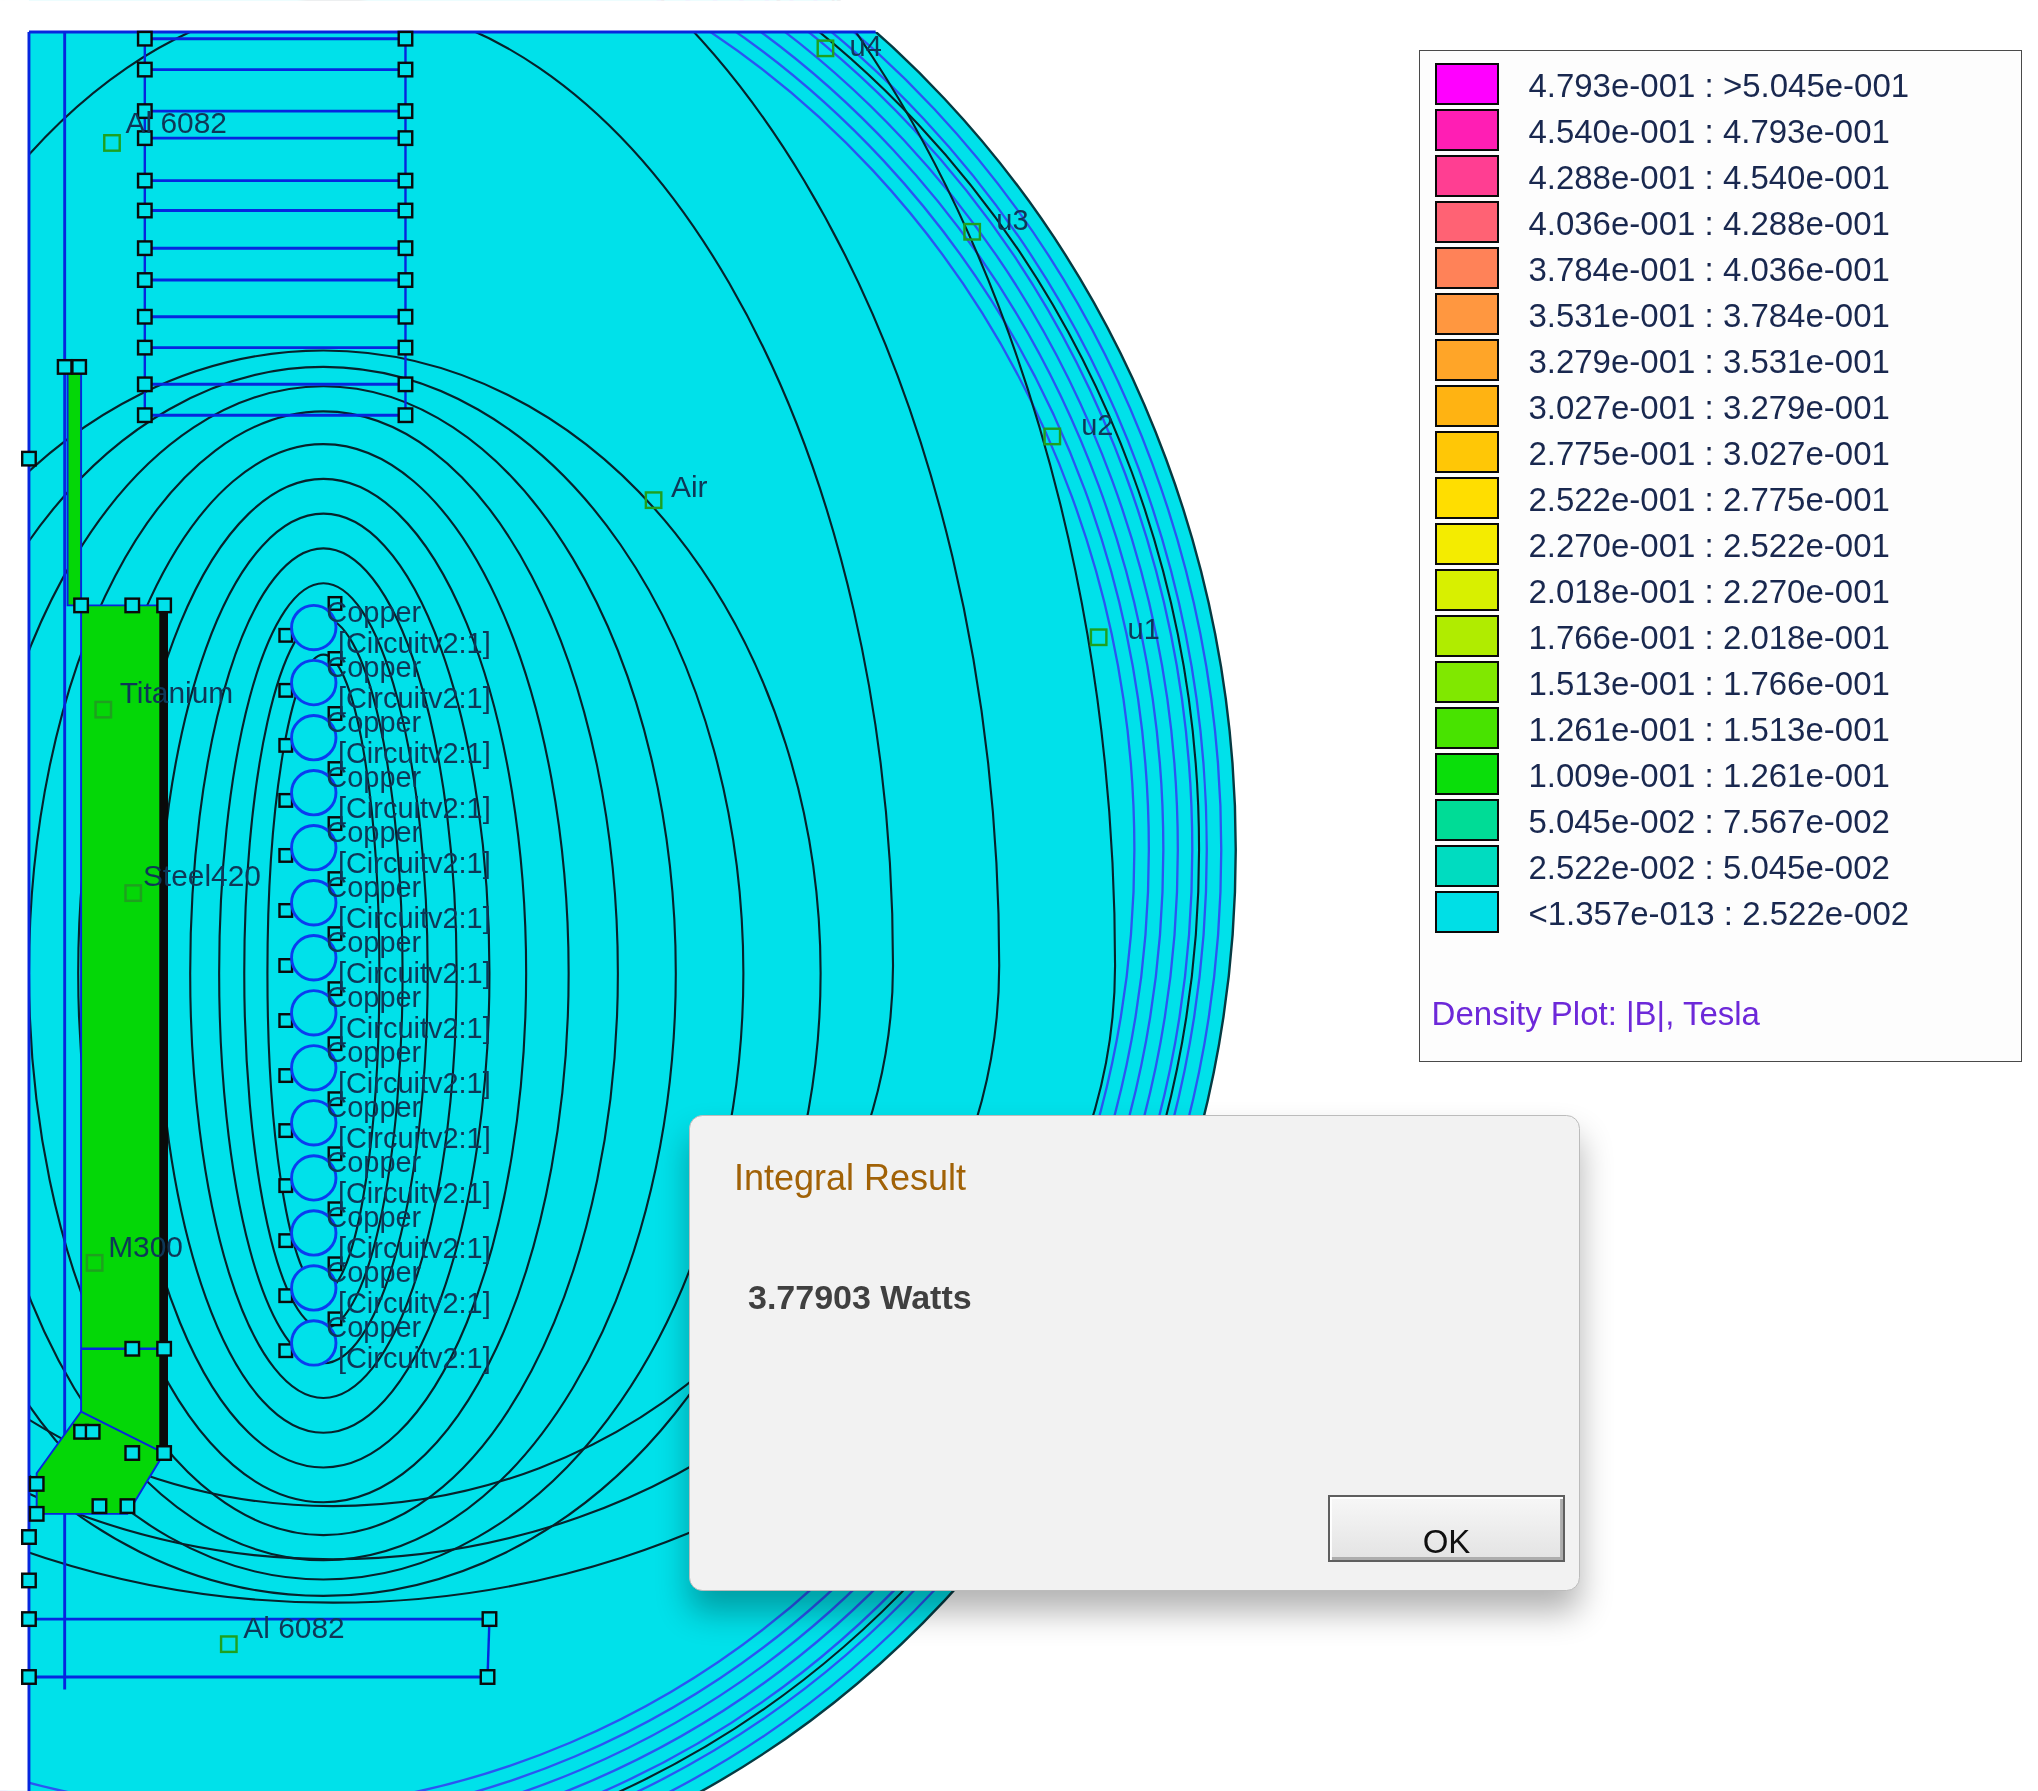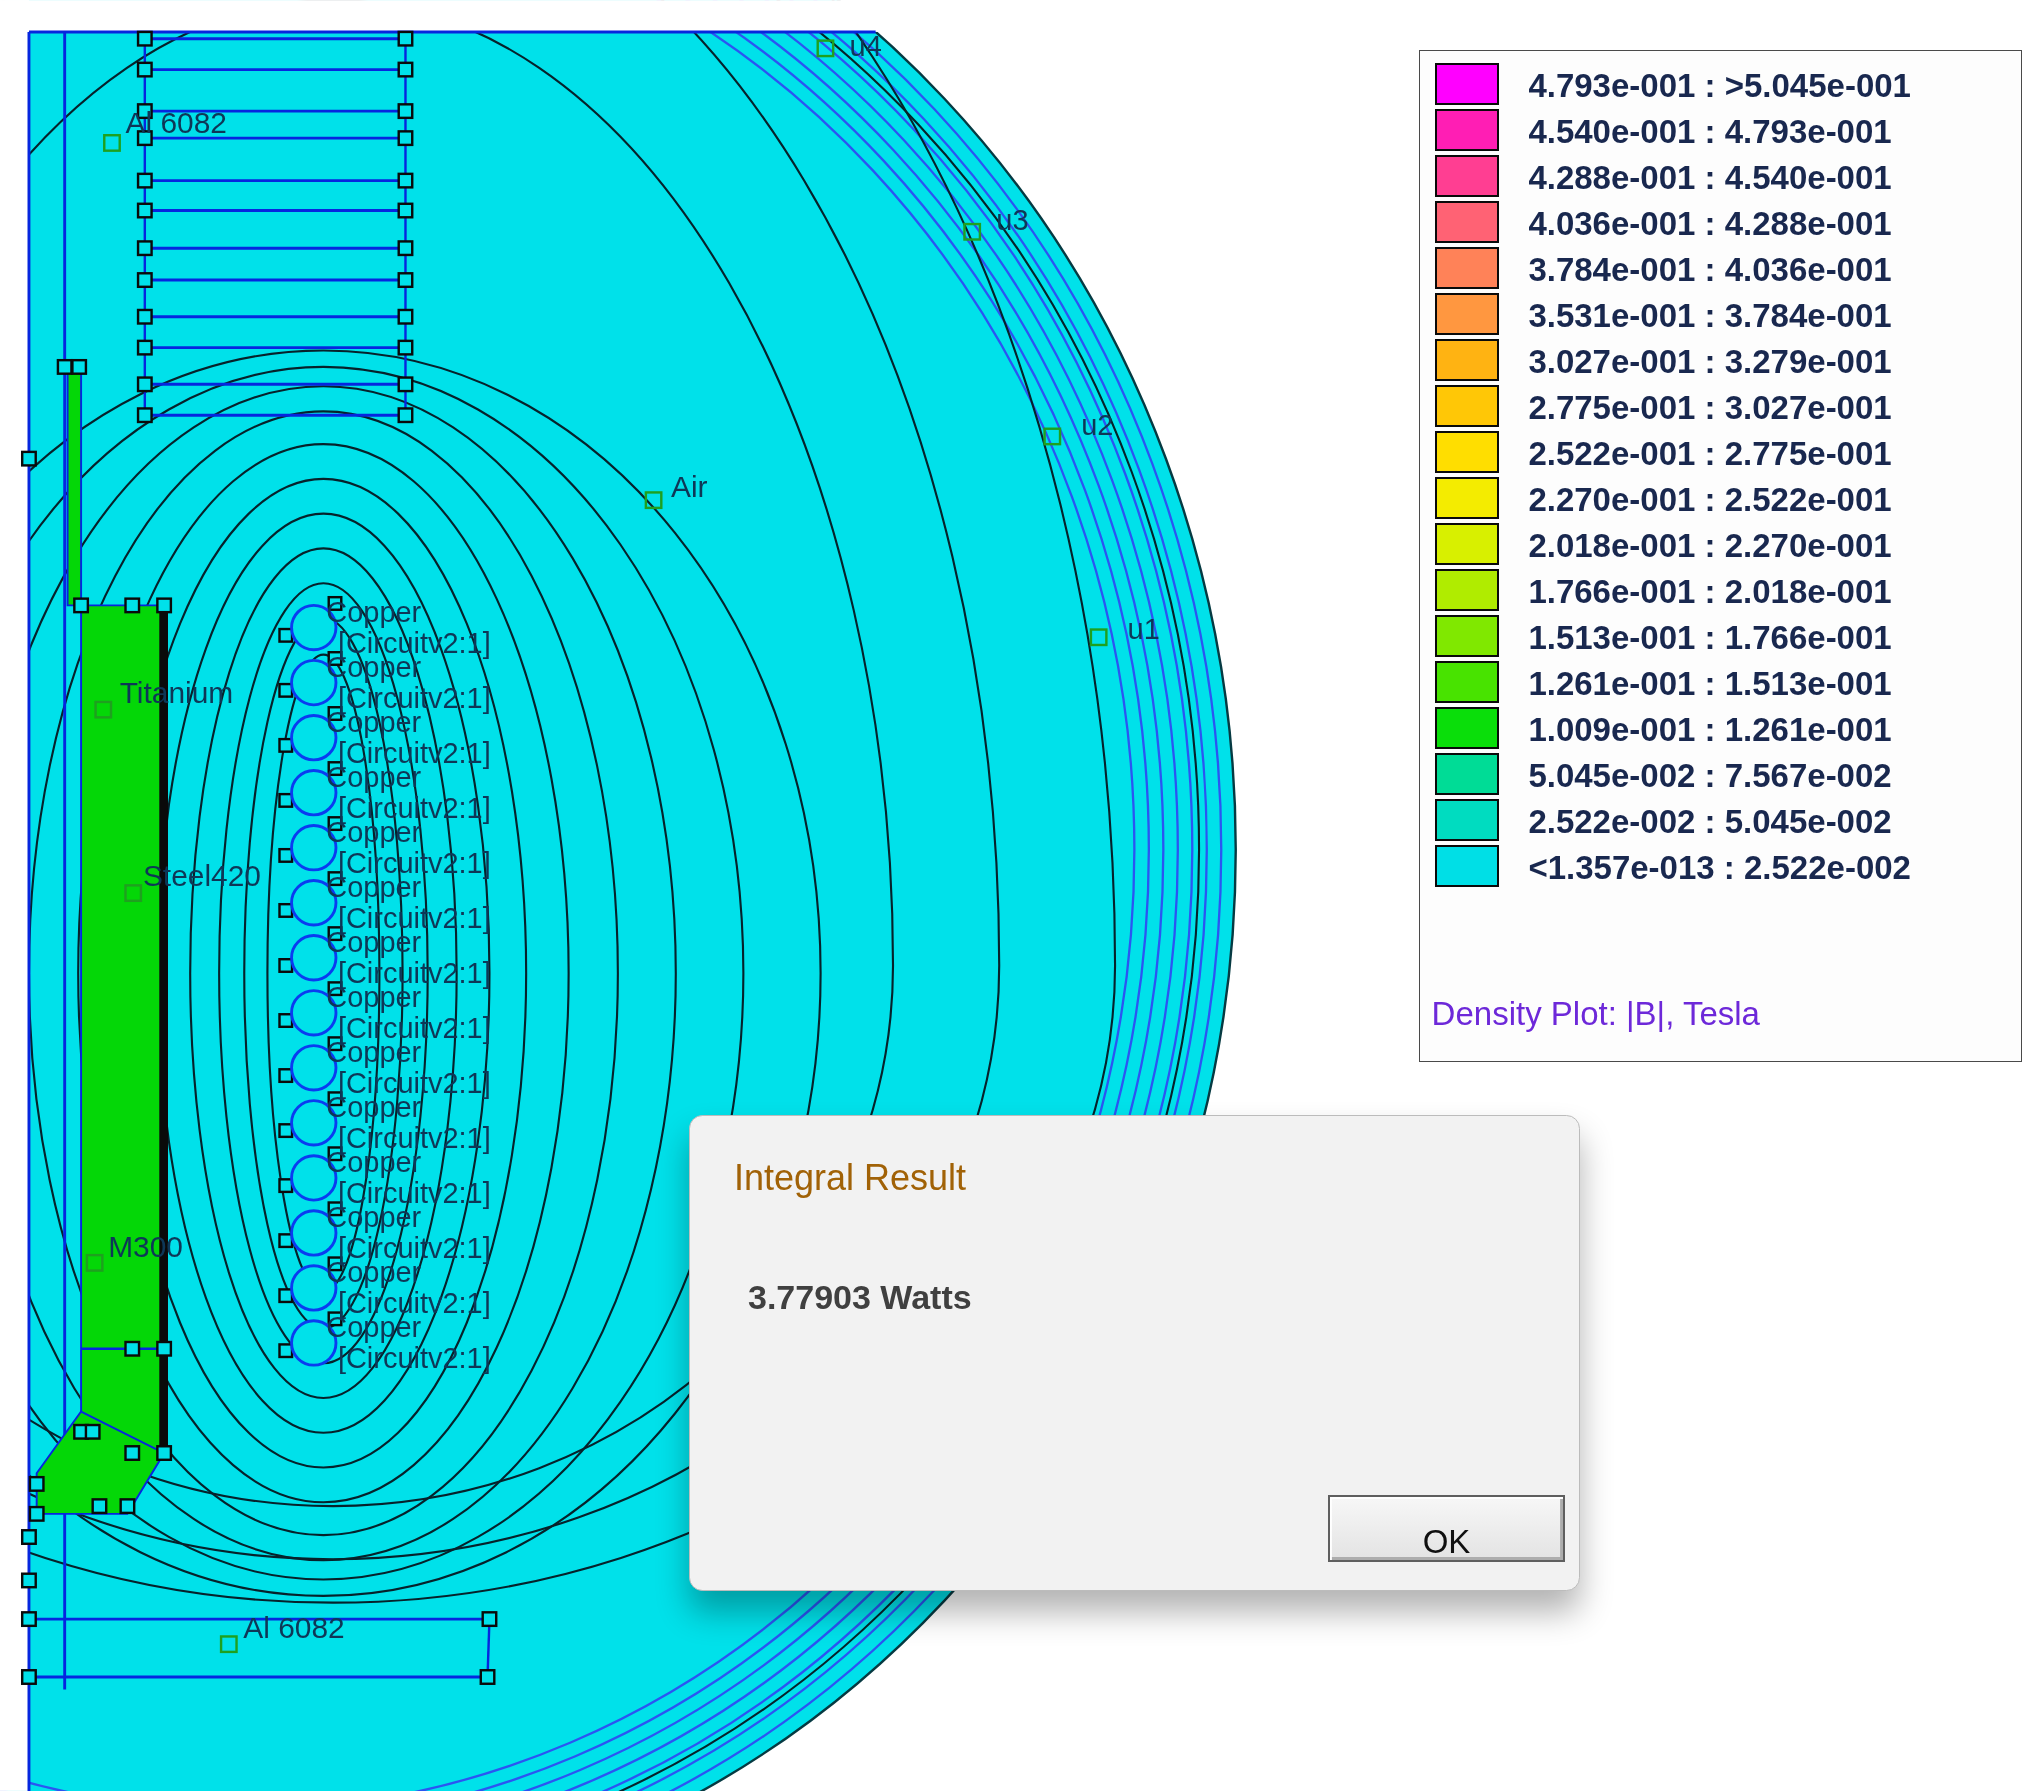--- a/index.html
+++ b/index.html
@@ -8,21 +8,21 @@
   #stage{position:absolute;inset:0;width:2038px;height:1791px;}
   #plot-svg{position:absolute;left:0;top:0;}
 
   
   .legend{position:absolute;left:1419px;top:50px;width:603px;height:1012px;
           background:#fdfdfd;border:1.9px solid #4a4a4a;box-sizing:border-box;}
   .legend-rows{position:absolute;left:15.4px;top:11.6px;right:7.7px;}
   .lrow{display:flex;align-items:center;height:46px;}
   .swatch{width:64px;height:42px;border:2.9px solid #0a0a0a;box-sizing:border-box;
           margin-top:-2.9px;flex:0 0 auto;}
-  .ltext{margin-left:29px;font-size:33px;color:#19284f;white-space:nowrap;font-weight:bold;}
+  .ltext{margin-left:29px;font-size:33px;color:#19284f;white-space:nowrap;}
   .legend-title{position:absolute;left:11.6px;top:944px;font-size:33px;color:#6d28d9;}
 
   
   .dialog{position:absolute;left:689px;top:1115px;width:891px;height:476px;
           background:#f2f2f2;border:1px solid #bcbcbc;border-radius:13.5px;
           box-shadow:0 21px 33px rgba(0,0,0,.30);box-sizing:border-box;}
   .dialog-title{position:absolute;left:44px;top:41px;font-size:36px;color:#a16207;}
   .dialog-body{position:absolute;left:58px;top:162px;font-size:34px;font-weight:600;color:#404040;}
   .ok-button{position:absolute;left:638px;top:379px;width:237px;height:67px;
              background:linear-gradient(#f7f7f7,#e3e3e3);
@@ -276,20 +276,24 @@
         </div>
         <div class="lrow">
           <span class="swatch" style="background: rgb(255, 130, 88);"></span>
           <span class="ltext">3.784e-001 : 4.036e-001</span>
         </div>
         <div class="lrow">
           <span class="swatch" style="background: rgb(255, 151, 64);"></span>
           <span class="ltext">3.531e-001 : 3.784e-001</span>
         </div>
         <div class="lrow">
+          <span class="swatch" style="background: rgb(255, 165, 40);"></span>
+          <span class="ltext">3.279e-001 : 3.531e-001</span>
+        </div>
+        <div class="lrow">
           <span class="swatch" style="background: rgb(255, 179, 18);"></span>
           <span class="ltext">3.027e-001 : 3.279e-001</span>
         </div>
         <div class="lrow">
           <span class="swatch" style="background: rgb(255, 199, 6);"></span>
           <span class="ltext">2.775e-001 : 3.027e-001</span>
         </div>
         <div class="lrow">
           <span class="swatch" style="background: rgb(255, 222, 0);"></span>
           <span class="ltext">2.522e-001 : 2.775e-001</span>

